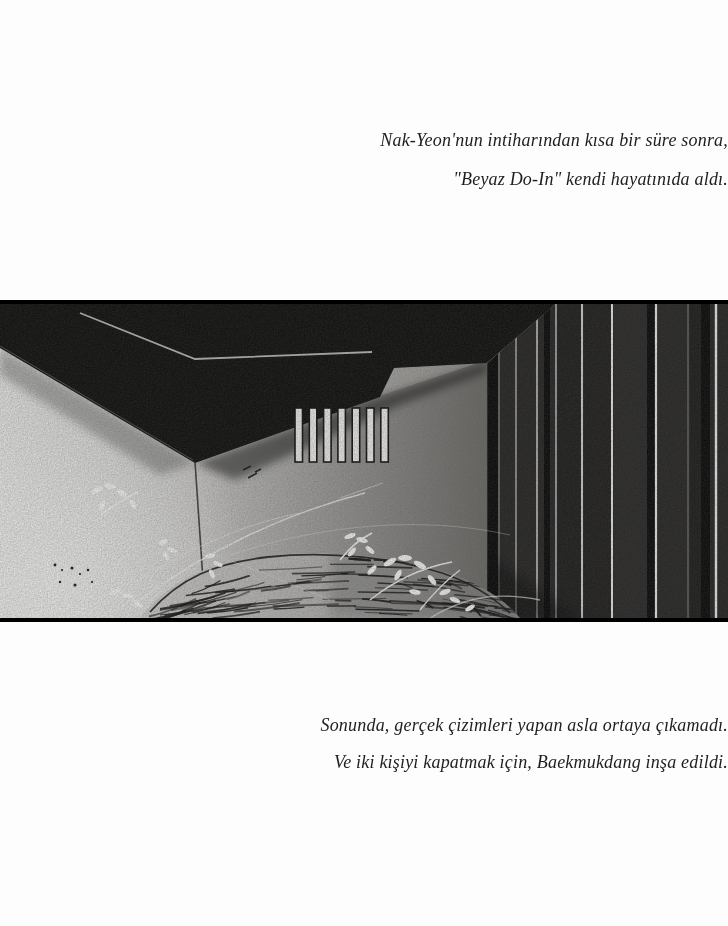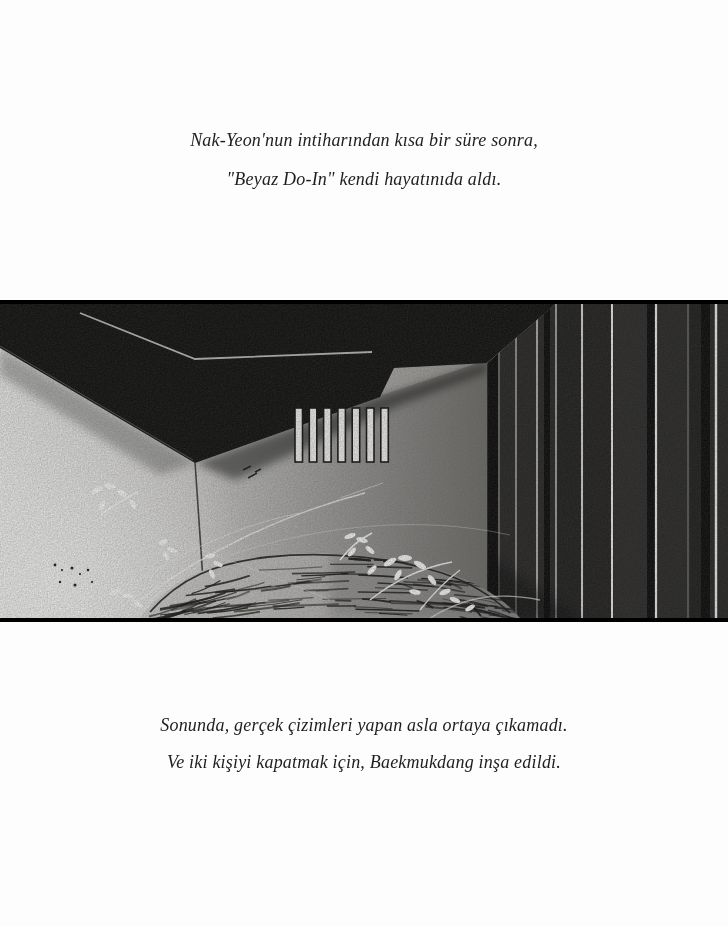--- a/index.html
+++ b/index.html
@@ -1,18 +1,18 @@
 <!DOCTYPE html>
 <html><head>
 <meta charset="utf-8">
 <style>
   html,body{margin:0;padding:0;background:#fdfdfd;}
   .page{position:relative;width:728px;height:926px;background:#fdfdfd;overflow:hidden;
         font-family:"Liberation Serif","DejaVu Serif",serif;}
-  .caption{position:absolute;left:0;right:0;text-align:center;font-style:italic;
+  .caption{position:absolute;left:0;right:0;text-align:right;font-style:italic;
            font-size:18px;line-height:21px;color:#1e1e1e;letter-spacing:0.2px;}
   .panel{position:absolute;left:0;top:300px;width:728px;height:322px;}
   svg{display:block;}
 </style>
 </head>
 <body>
 
 <div class="page">
 
   <div class="caption" style="top:130px">Nak-Yeon'nun intiharından kısa bir süre sonra,</div>

